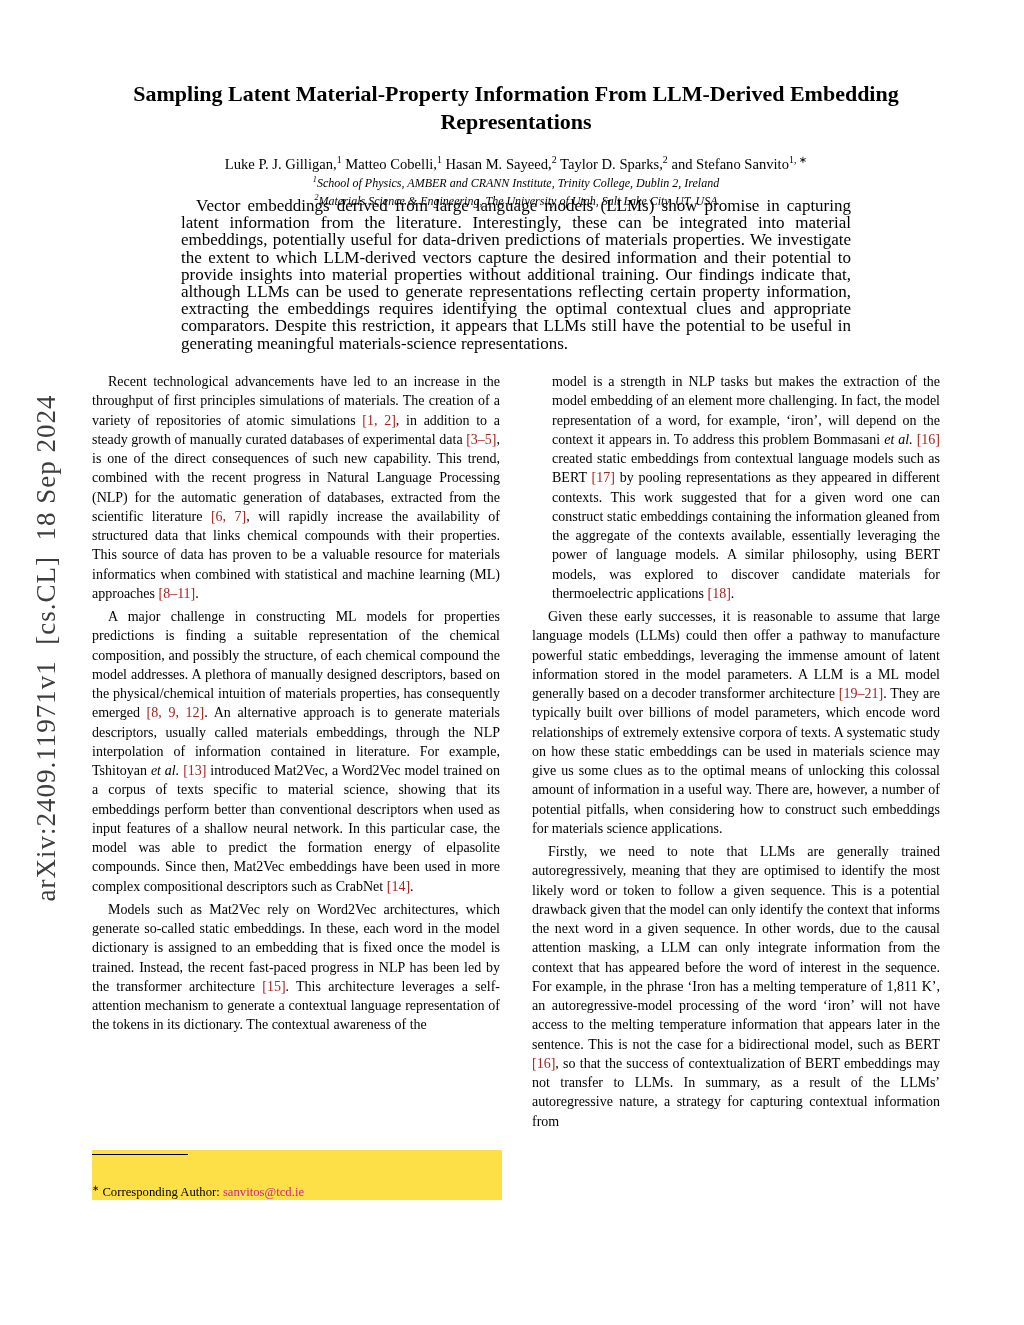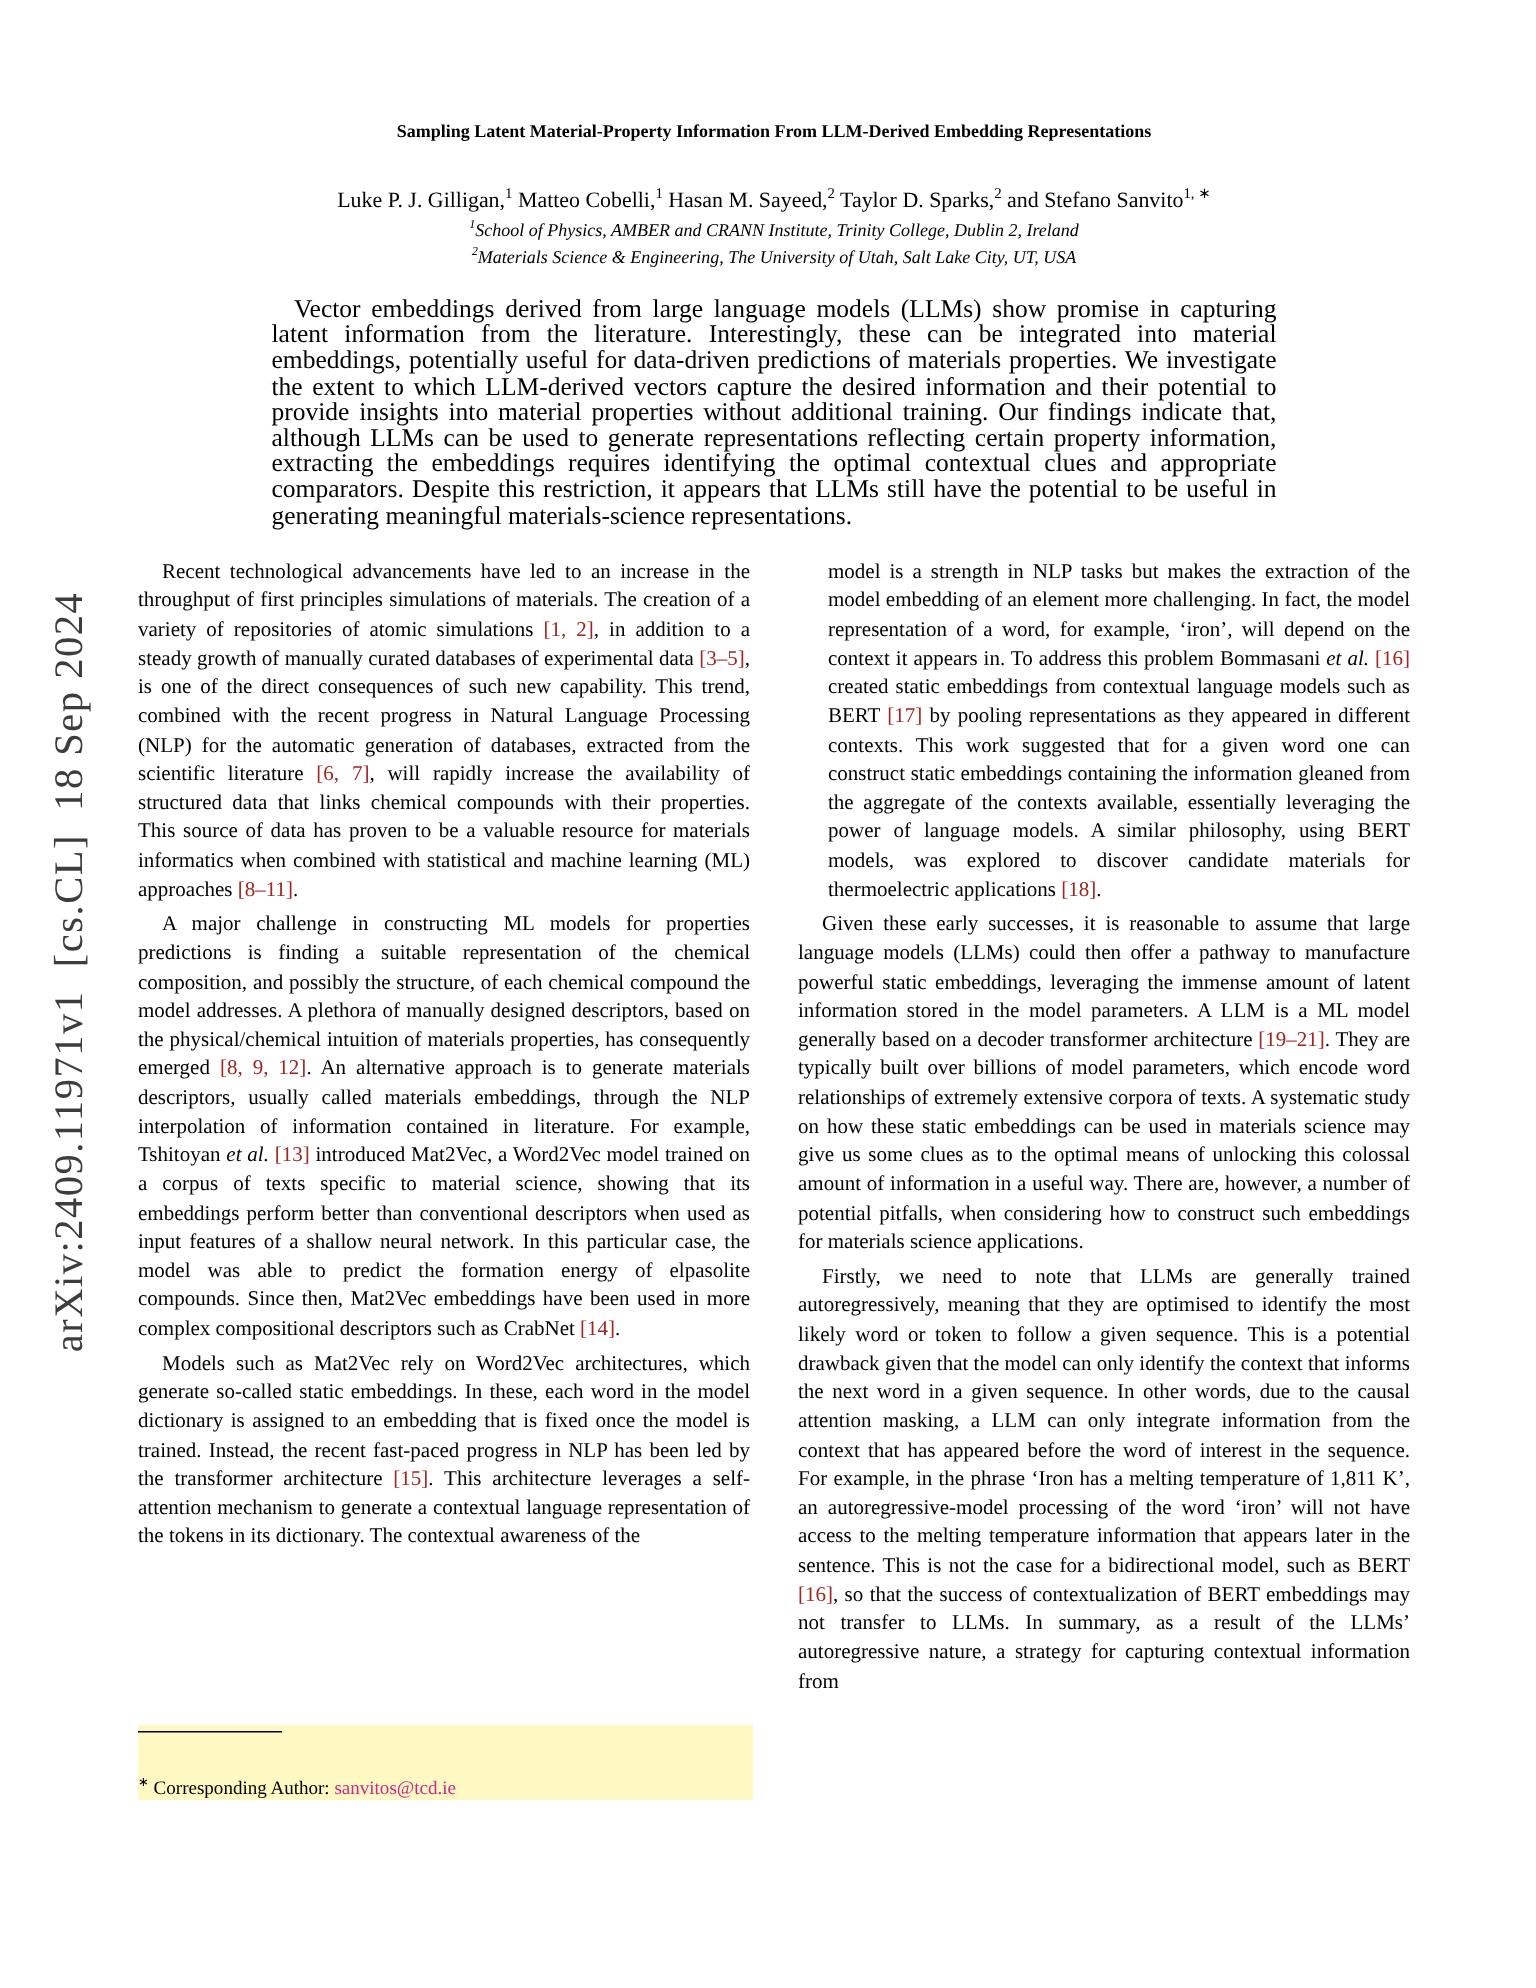--- a/index.html
+++ b/index.html
@@ -28,26 +28,26 @@
   
   .header {
     position: absolute;
     top: 80px;
     left: 92px;
     width: 848px;
     text-align: center;
   }
   .title {
     margin: 0;
-    font-size: 12px;
+    font-size: 22px;
     font-weight: bold;
     line-height: 1.25;
   }
   .authors {
-    margin-top: 31px;
+    margin-top: 21px;
     font-size: 14.6px;
     font-family: Liberation Serif, serif;
   }
   .affil {
     font-size: 12px;
     font-style: italic;
     margin-top: 3px;
   }
   sup { font-size: 68%; line-height: 0; }
 
@@ -92,21 +92,21 @@
   .sec-num { margin-right: 13px; }
 
   .cite { color: var(--cite, #a0251f); }
 
   
   .footnote-block {
     position: absolute;
     top: 1150px;
     left: 92px;
     width: 410px;
-    background: #fef9c3;
+    background: #fde047;
     z-index: 2;
     padding-top: 4px;
   }
   .footnote-rule {
     width: 96px;
     height: 0;
     border-top: 1.2px solid #000;
     margin-bottom: 30px;
   }
   .footnote-text { font-size: 12.7px; }

